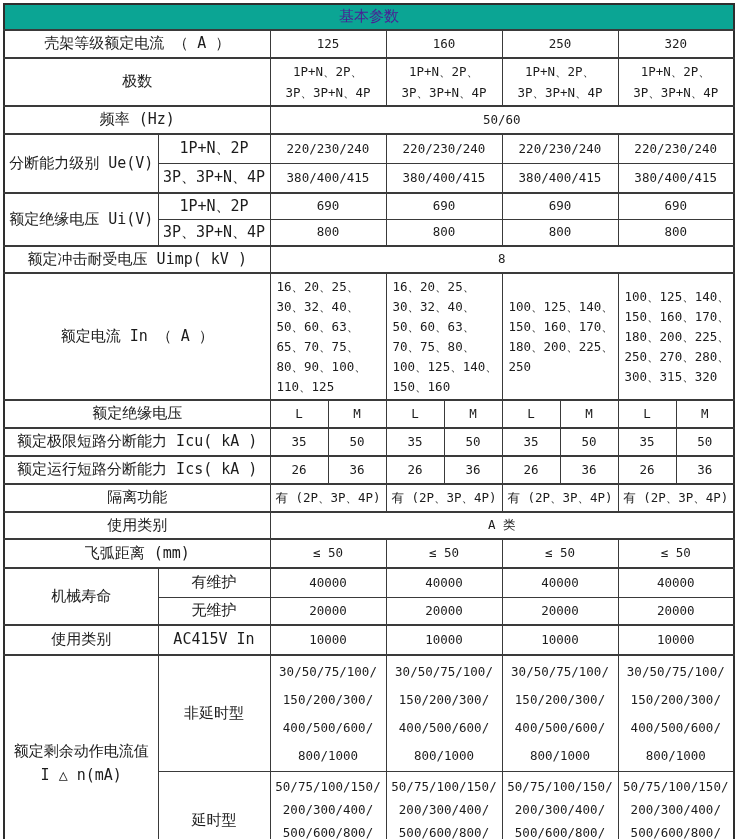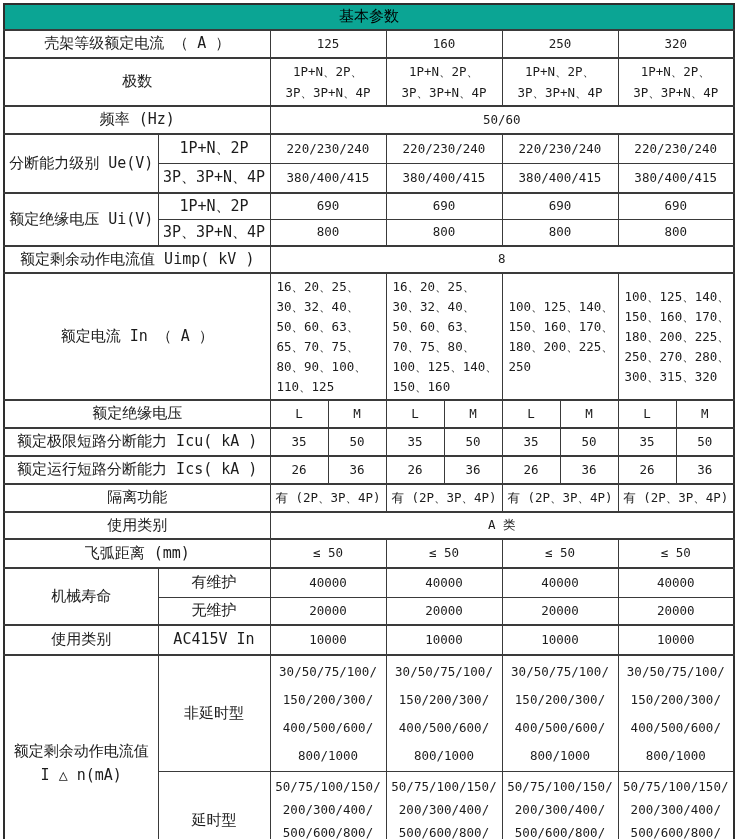--- a/index.html
+++ b/index.html
@@ -27,21 +27,21 @@
     border: 1px solid #3a3a3a;
     text-align: center;
     vertical-align: middle;
     padding: 1px 3px;
     overflow: hidden;
     line-height: 1.45;
   }
   tr.g > td { border-top-width: 2px; }
   td.title {
     background: #0ba594;
-    color: #000000;
+    color: #4c1d95;
     font-size: 15px;
     height: 22px;
     border-bottom-width: 2px;
   }
   td.lbl { font-size: 15px; }
   td.val { font-size: 12.5px; }
   td.pre { white-space: pre; }
   td.leftal { text-align: left; padding-left: 6px; }
   td.in-val  { line-height: 20px; }
   td.poles-val { line-height: 21px; text-align: center; }
@@ -123,21 +123,21 @@
     </tr>
     <tr>
       <td class="lbl" style="height:23px">3P、3P+N、4P</td>
       <td class="val" colspan="2">800</td>
       <td class="val" colspan="2">800</td>
       <td class="val" colspan="2">800</td>
       <td class="val" colspan="2">800</td>
     </tr>
 
     <tr class="g">
-      <td class="lbl" colspan="2" style="height:23px">额定剩余动作电流值 Uimp( kV )</td>
+      <td class="lbl" colspan="2" style="height:23px">额定冲击耐受电压 Uimp( kV )</td>
       <td class="val" colspan="8">8</td>
     </tr>
 
     <tr class="g">
       <td class="lbl" colspan="2" style="height:123px">额定电流 In （ A ）</td>
       <td class="val pre leftal in-val" colspan="2">16、20、25、
 30、32、40、
 50、60、63、
 65、70、75、
 80、90、100、

